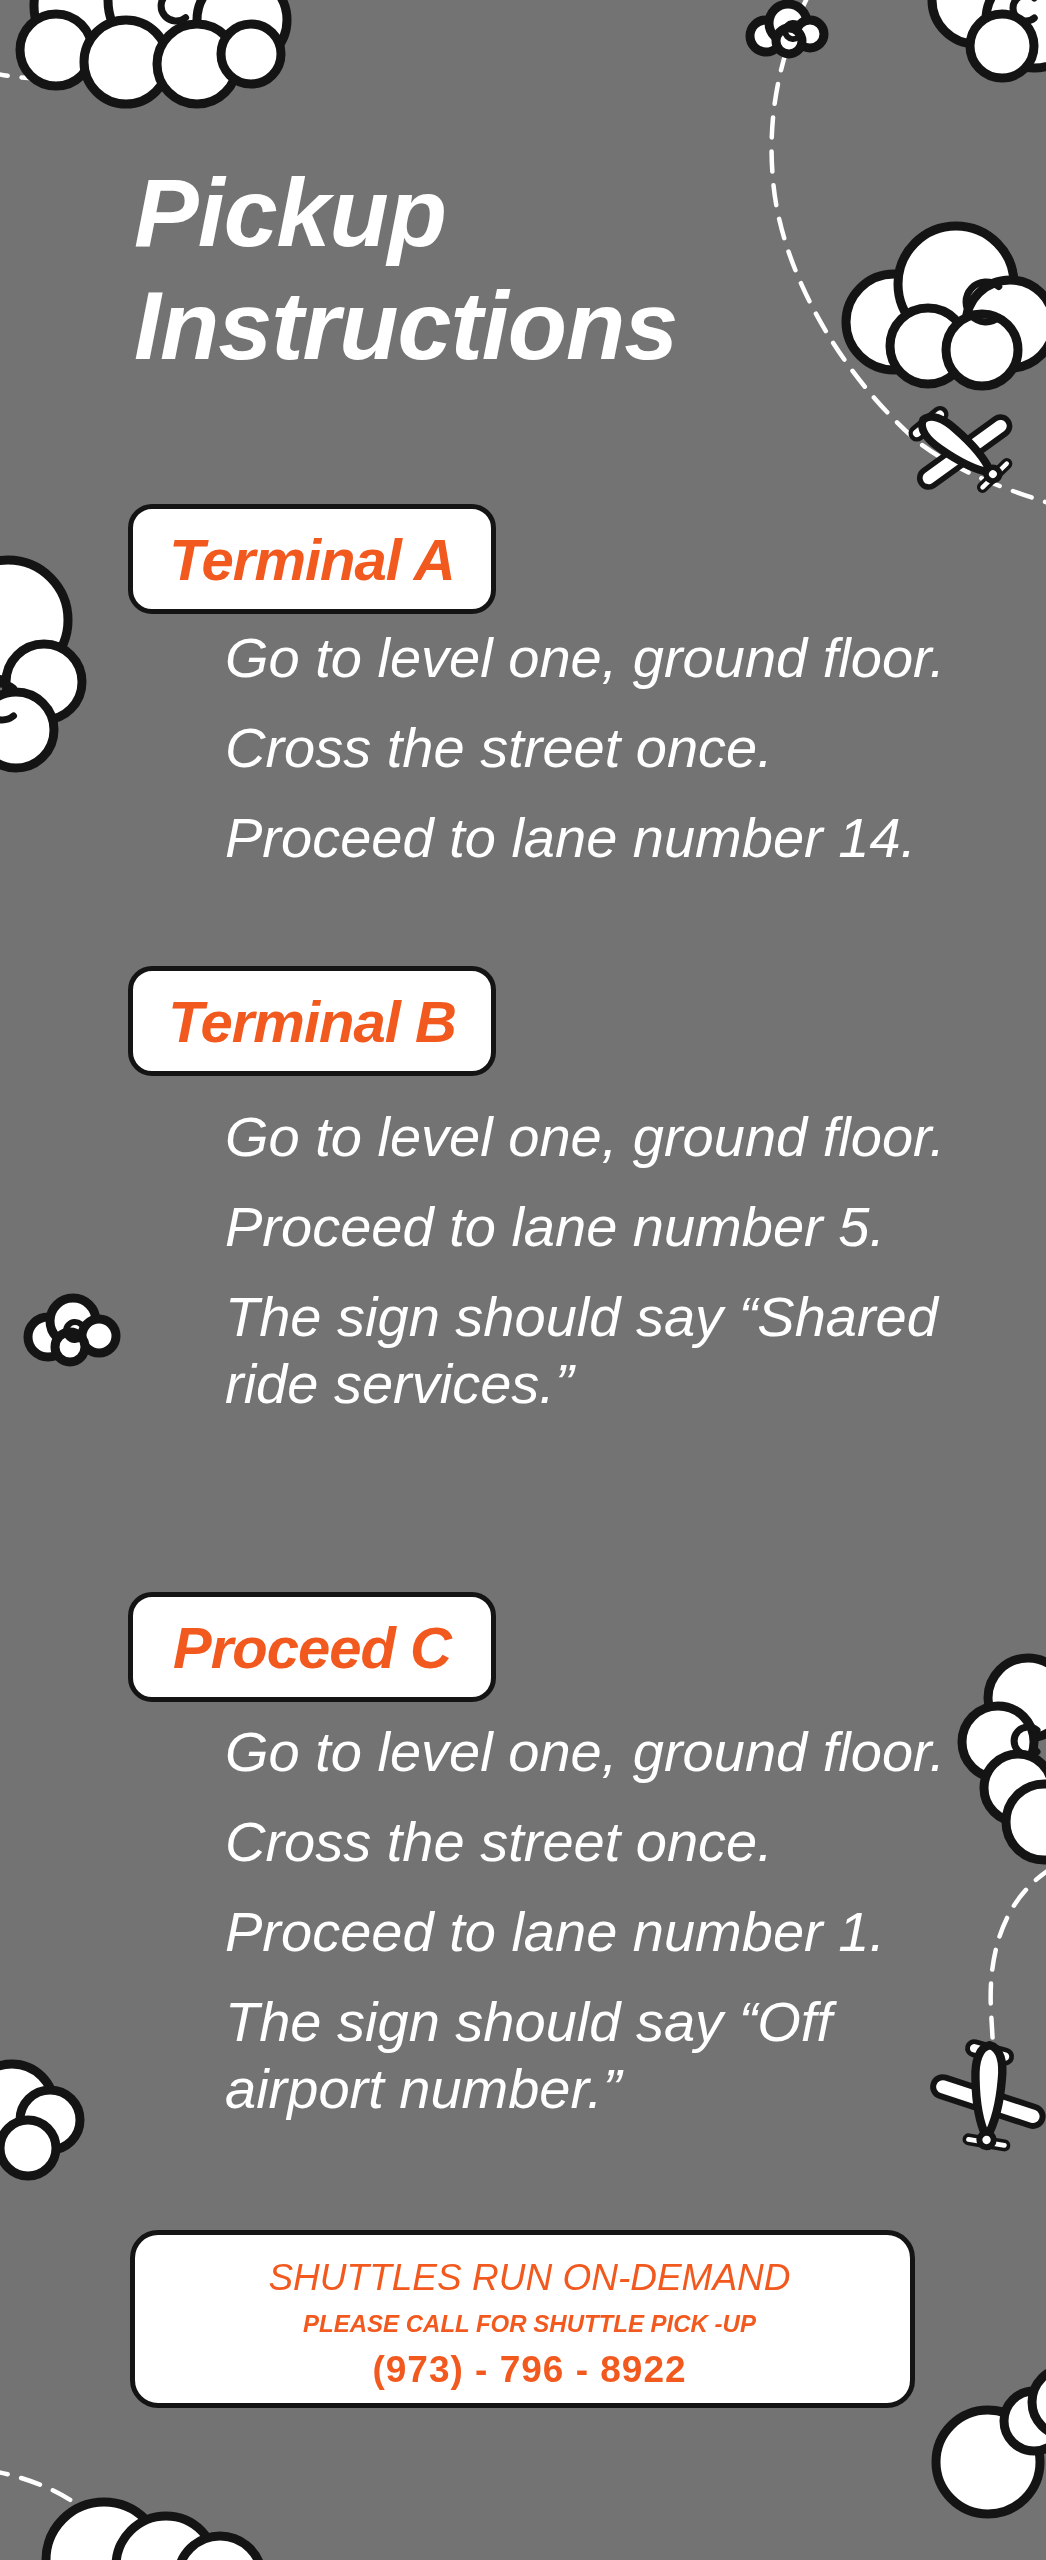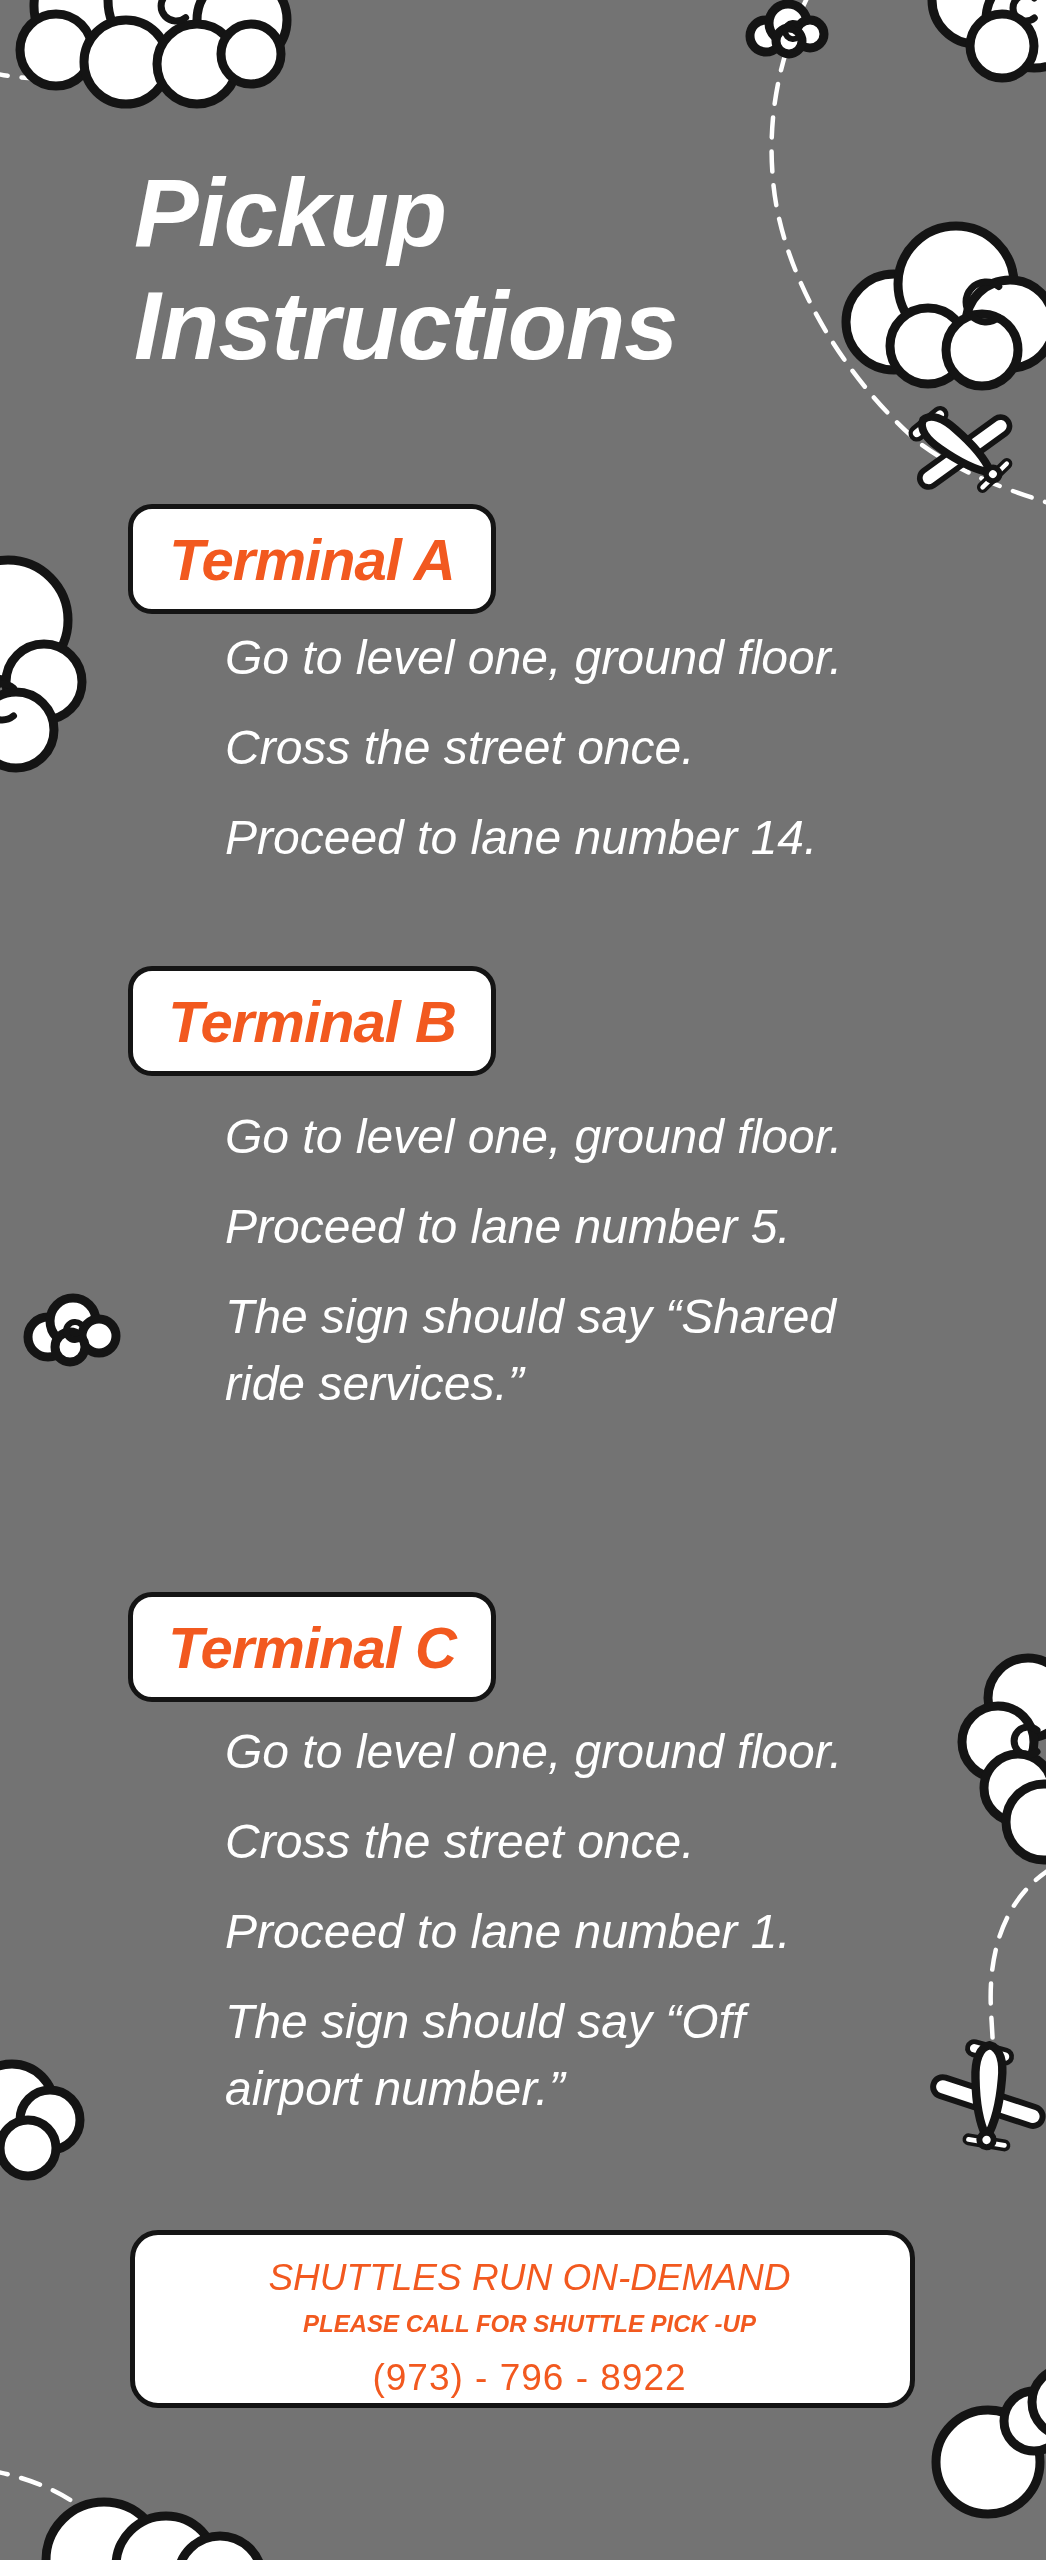--- a/index.html
+++ b/index.html
@@ -11,29 +11,29 @@
          font-style:italic;font-weight:bold;color:#ffffff;white-space:pre-line;letter-spacing:-1px;}
 
   .badge{position:absolute;left:128px;width:368px;height:110px;box-sizing:border-box;
          background:#ffffff;border:5px solid #141414;border-radius:24px;
          display:flex;align-items:center;justify-content:center;}
   .badge span{font-size:58px;font-style:italic;font-weight:bold;color:#F2591F;letter-spacing:-1px;}
   .badge-a{top:504px}.badge-b{top:966px}.badge-c{top:1592px}
 
   .paras{position:absolute;left:225px;width:730px;}
   .paras-a{top:624px}.paras-b{top:1103px}.paras-c{top:1718px}
-  .paras p{margin:0 0 23px 0;font-size:48px;line-height:67px;font-style:italic;color:#ffffff;
+  .paras p{margin:0 0 23px 0;font-size:56px;line-height:67px;font-style:italic;color:#ffffff;
            white-space:pre-line;}
 
   .footer-box{position:absolute;left:130px;top:2230px;width:785px;height:178px;box-sizing:border-box;
               background:#ffffff;border:5px solid #141414;border-radius:28px;text-align:center;
               color:#F2591F;padding-left:14px;}
   .footer-box .l1{margin:20px 0 0 0;font-size:37px;line-height:46px;font-style:italic;font-weight:normal;}
   .footer-box .l2{margin:0;font-size:24px;line-height:46px;font-style:italic;font-weight:bold;}
-  .footer-box .l3{margin:8px;font-size:37px;line-height:46px;letter-spacing:1px;}
+  .footer-box .l3{margin:0;font-size:37px;line-height:46px;letter-spacing:1px;font-weight:bold;}
 </style>
 </head>
 <body>
 
 <div class="poster">
 
   <svg class="decor" width="1046" height="2560" viewBox="0 0 1046 2560">
     <defs>
       <g id="plane">
         <line x1="14" y1="-38" x2="-8" y2="38" stroke="#141414" stroke-width="21" stroke-linecap="round"></line>
@@ -147,21 +147,21 @@
     <span>Terminal B</span>
   </div>
   <div class="paras paras-b">
     <p>Go to level one, ground floor.</p>
     <p>Proceed to lane number 5.</p>
     <p>The sign should say “Shared
 ride services.”</p>
   </div>
 
   <div class="badge badge-c">
-    <span>Terminal C</span>
+    <span>Proceed C</span>
   </div>
   <div class="paras paras-c">
     <p>Go to level one, ground floor.</p>
     <p>Cross the street once.</p>
     <p>Proceed to lane number 1.</p>
     <p>The sign should say “Off
 airport number.”</p>
   </div>
 
   <div class="footer-box">

